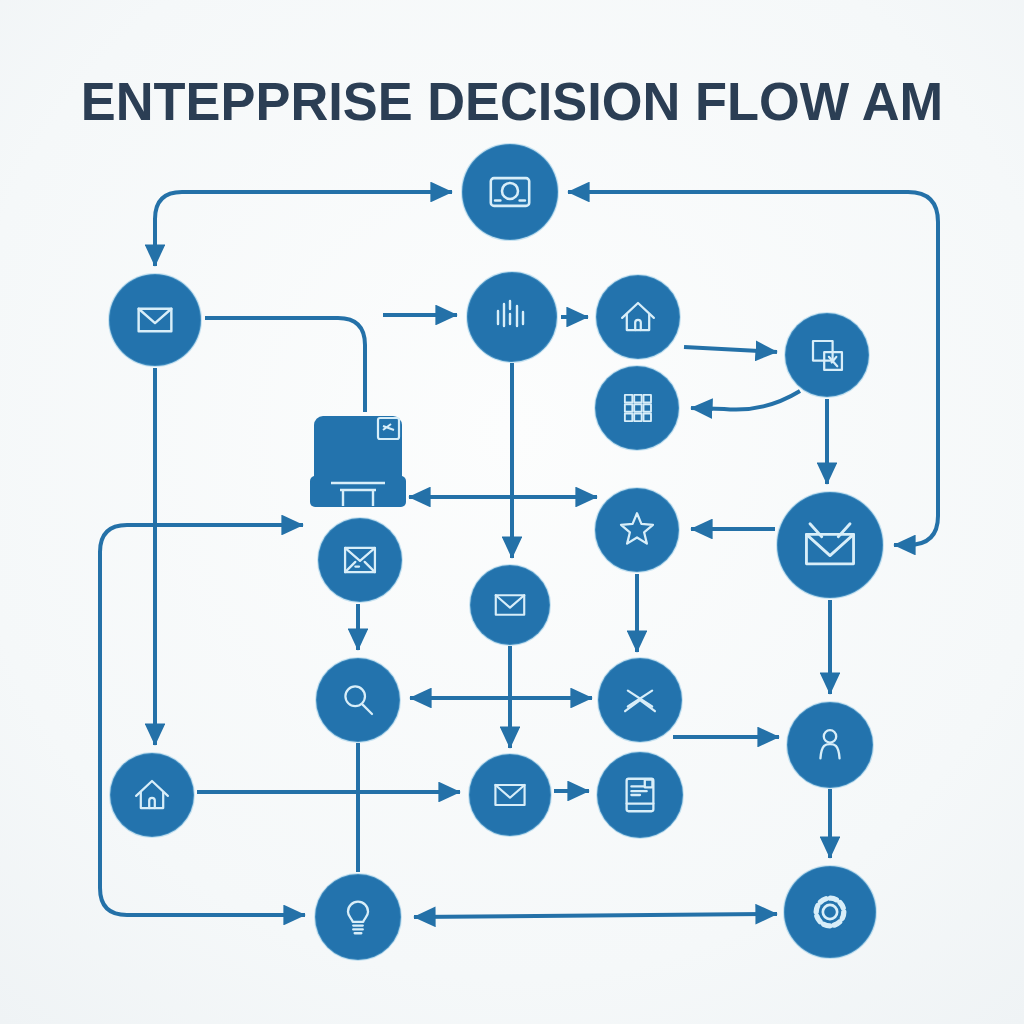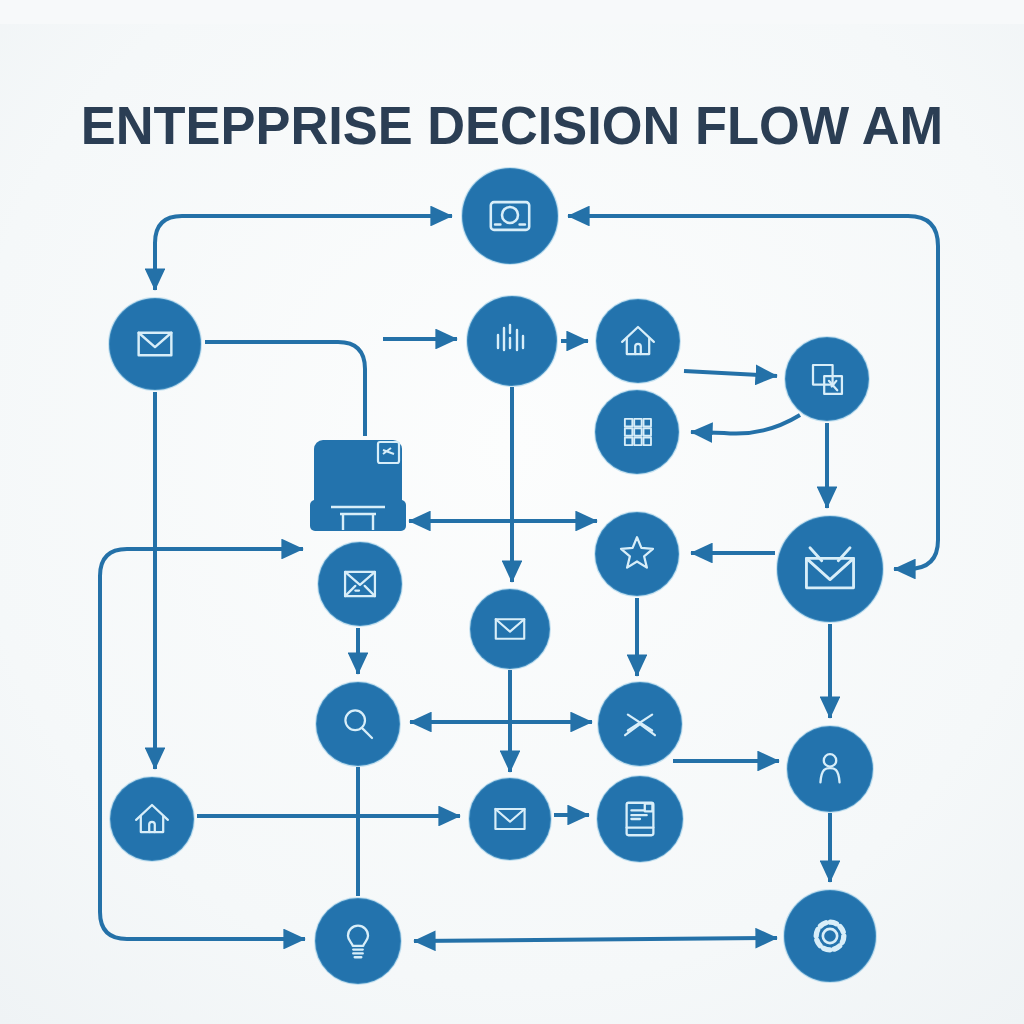--- a/index.html
+++ b/index.html
@@ -1,21 +1,21 @@
 <!DOCTYPE html>
 <html><head>
 <meta charset="utf-8">
 <style>
   html,body{margin:0;padding:0;}
   body{
     width:1024px;height:1024px;overflow:hidden;position:relative;
     font-family:"Liberation Sans","DejaVu Sans",sans-serif;
     background:#f7f9fa;
   }
-  .stage{position:absolute;inset:0;background:radial-gradient(circle at 50% 42%,#fcfdfd 0%,#f5f8f9 70%,#eff3f5 100%);margin-top:24px;}
+  .stage{position:absolute;inset:0;background:radial-gradient(circle at 50% 42%,#fcfdfd 0%,#f5f8f9 70%,#eff3f5 100%);}
   h1.title{
     position:absolute;top:70px;left:0;width:100%;margin:0;
     text-align:center;font-size:54px;font-weight:800;letter-spacing:0px;
     transform:scaleX(.97);transform-origin:center;
     white-space:nowrap;
   }
   svg.flow{position:absolute;left:0;top:0;}
   .node circle.bg{stroke-opacity:.35;}
 </style>
 </head>

